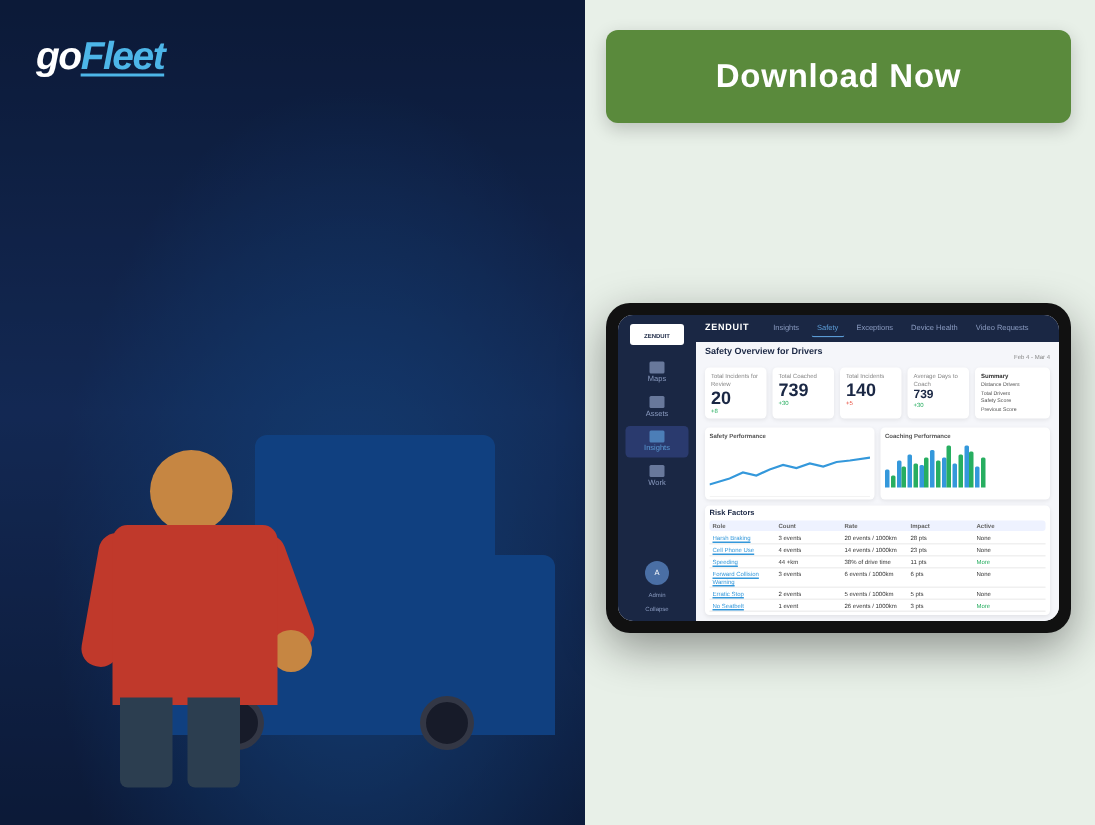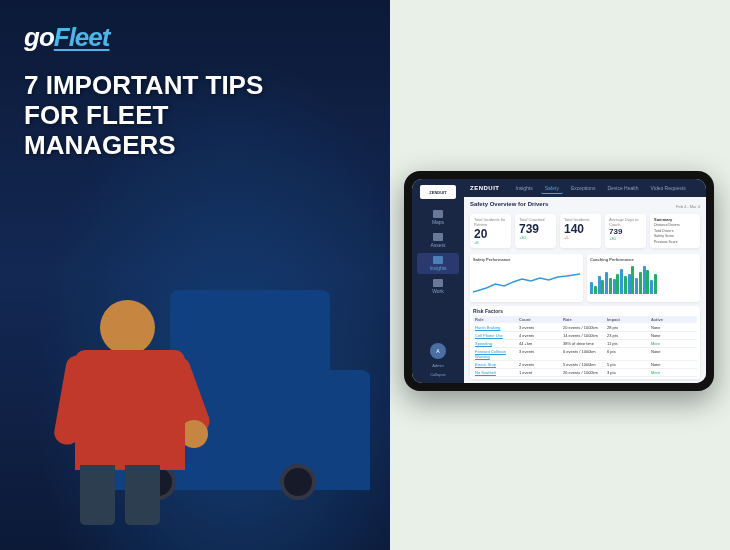--- a/index.html
+++ b/index.html
@@ -558,25 +558,25 @@
     </div>
 
     <div class="left-overlay"></div>
 
     <div class="left-content">
       <div class="logo">
         <span class="logo-text">
           <span class="logo-go">go</span><span class="logo-fleet">Fleet</span>
         </span>
       </div>
-      <div class="headline">7 IMPORTANT TIPS FOR FLEET MANAGERS</div>
     </div>
   </div>
 
   <div class="right-panel">
+    <button class="download-btn">Download Now</button>
 
     <div class="tablet-wrapper">
       <div class="tablet">
         <div class="tablet-screen">
 
           <div class="db-sidebar">
             <div class="db-logo">
               <span style="font-size:4px;color:#1a2744;font-weight:900;">ZENDUIT</span>
             </div>
 

